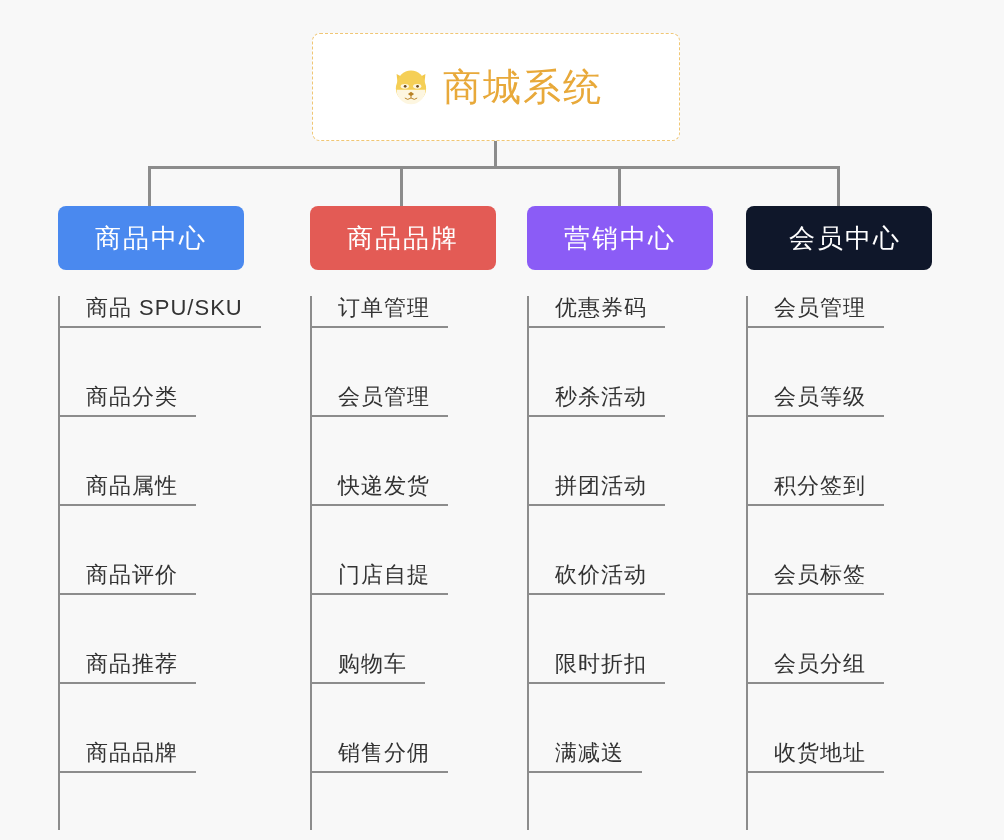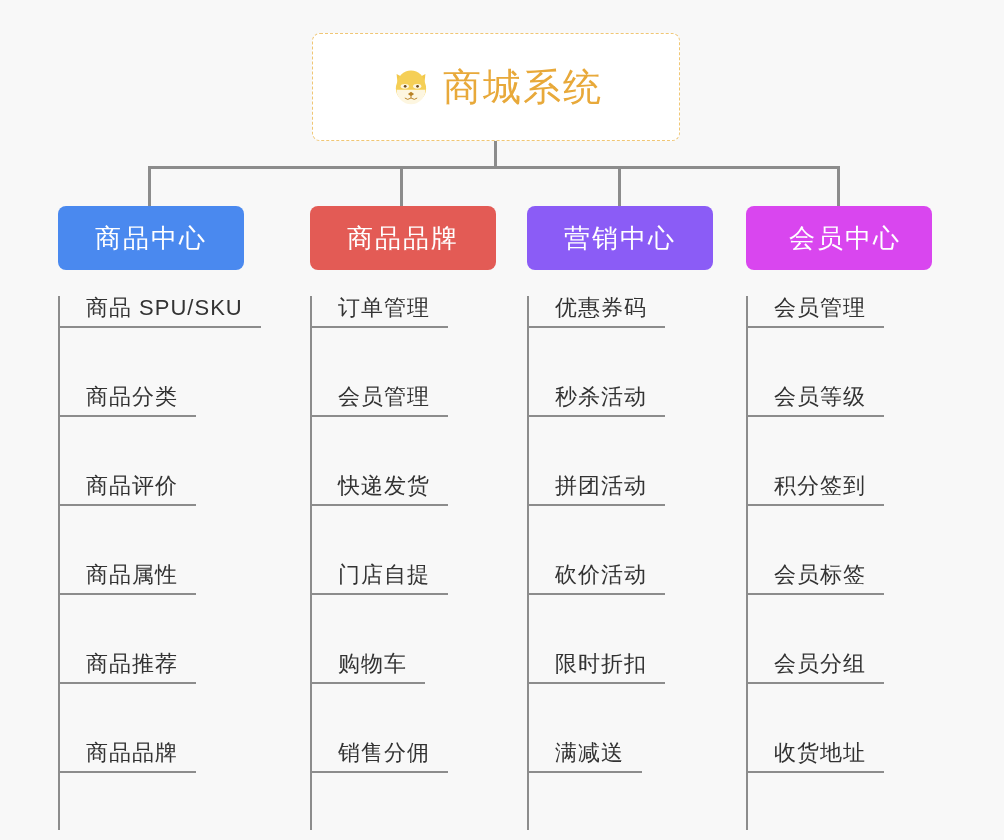--- a/index.html
+++ b/index.html
@@ -166,24 +166,24 @@
       <span>商品中心</span>
     </div>
     <div class="leaf-list">
       <div class="leaf-item">
           <span class="leaf-underline"><span class="leaf-label">商品 SPU/SKU</span></span>
         </div>
       <div class="leaf-item">
           <span class="leaf-underline"><span class="leaf-label">商品分类</span></span>
         </div>
       <div class="leaf-item">
+          <span class="leaf-underline"><span class="leaf-label">商品属性</span></span>
+        </div>
+      <div class="leaf-item">
           <span class="leaf-underline"><span class="leaf-label">商品评价</span></span>
-        </div>
-      <div class="leaf-item">
-          <span class="leaf-underline"><span class="leaf-label">商品属性</span></span>
         </div>
       <div class="leaf-item">
           <span class="leaf-underline"><span class="leaf-label">商品推荐</span></span>
         </div>
       <div class="leaf-item">
           <span class="leaf-underline"><span class="leaf-label">商品品牌</span></span>
         </div>
     </div>
   </div>
 
@@ -233,21 +233,21 @@
       <div class="leaf-item">
           <span class="leaf-underline"><span class="leaf-label">限时折扣</span></span>
         </div>
       <div class="leaf-item">
           <span class="leaf-underline"><span class="leaf-label">满减送</span></span>
         </div>
     </div>
   </div>
 
   <div class="column" style="left:746px;">
-    <div class="col-header" style="background:#d946ef;padding-left:12px;">
+    <div class="col-header" style="background:#0f172a;padding-left:12px;">
       <span>会员中心</span>
     </div>
     <div class="leaf-list">
       <div class="leaf-item">
           <span class="leaf-underline"><span class="leaf-label">会员管理</span></span>
         </div>
       <div class="leaf-item">
           <span class="leaf-underline"><span class="leaf-label">会员等级</span></span>
         </div>
       <div class="leaf-item">

